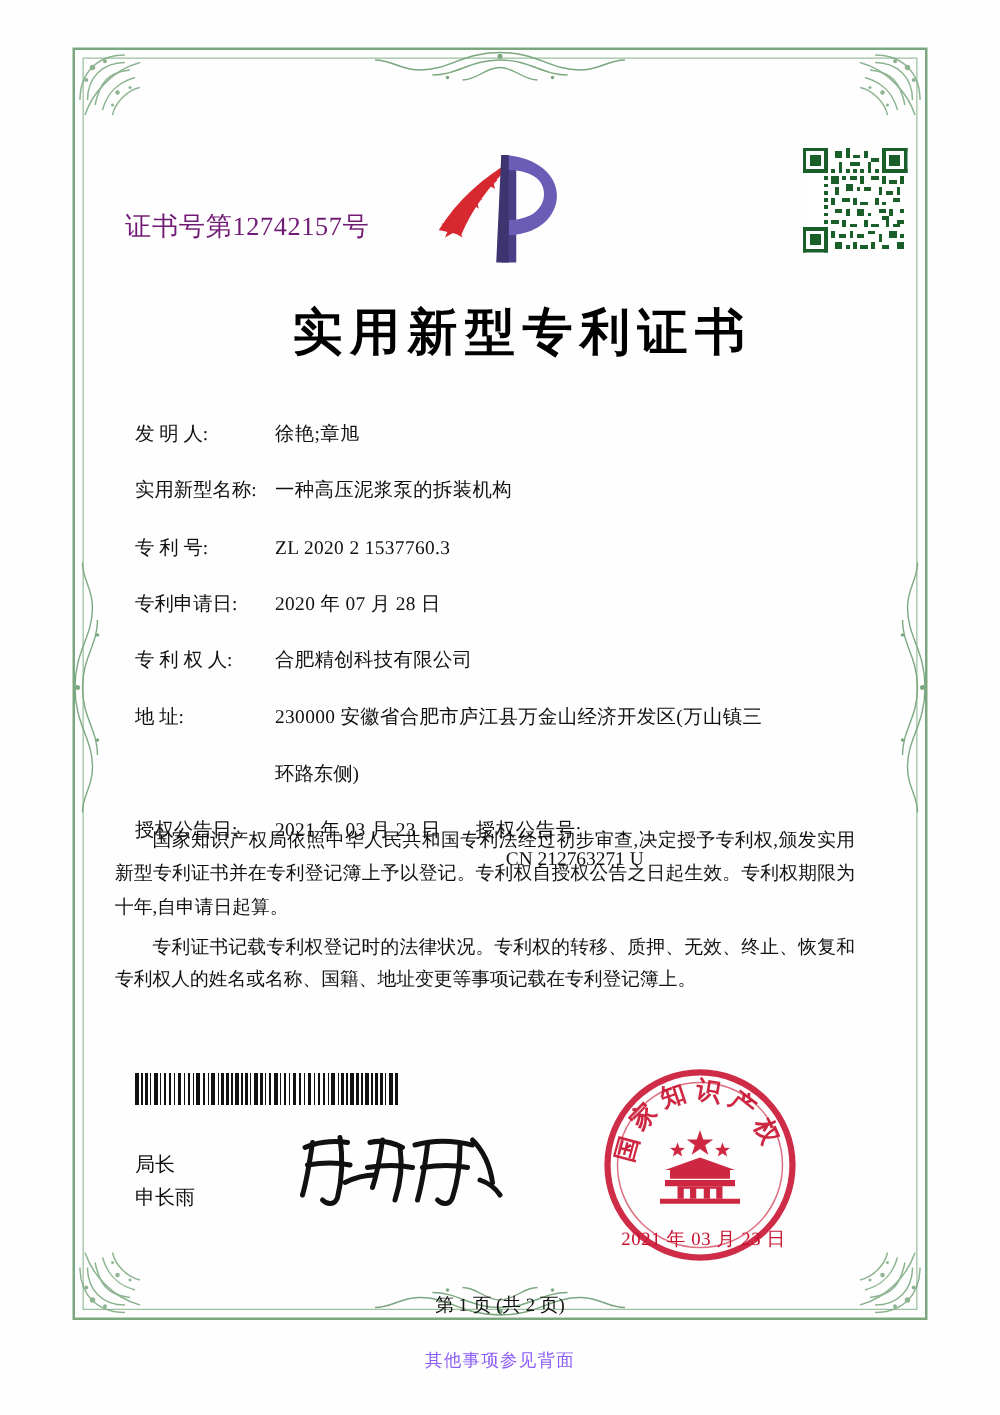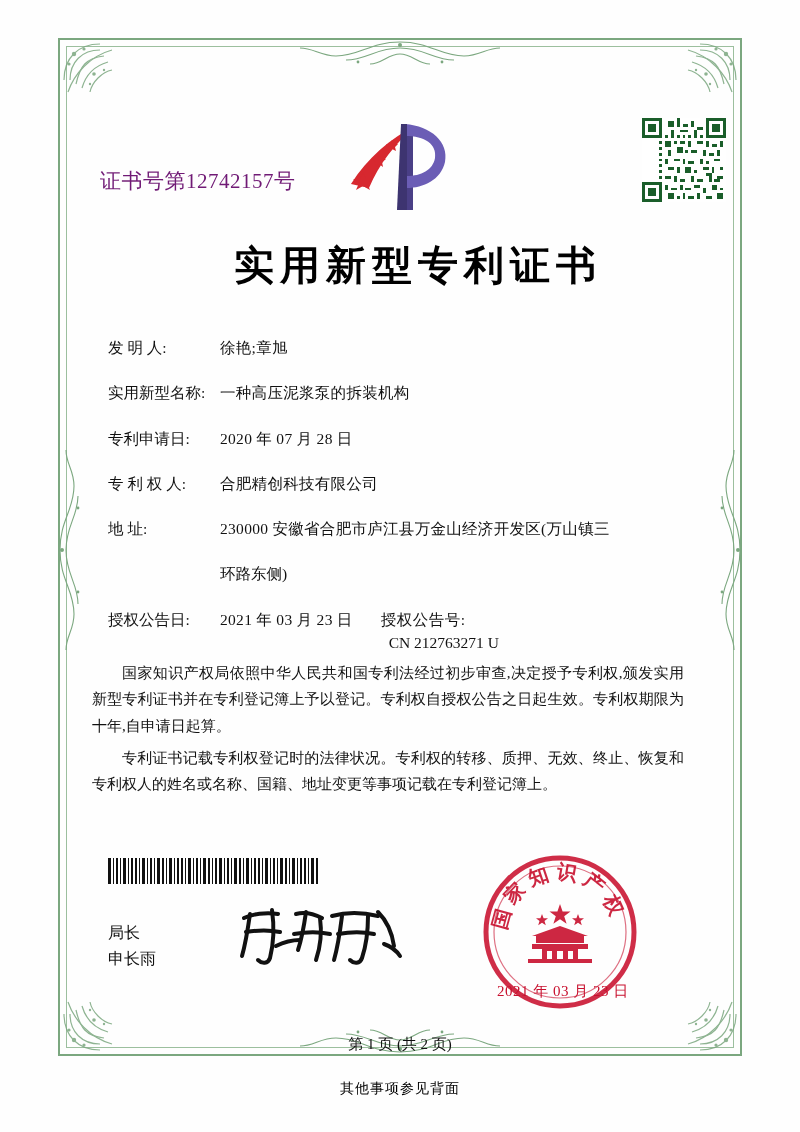--- a/index.html
+++ b/index.html
@@ -139,21 +139,21 @@
     letter-spacing: 0.3px;
   }
 
   .row.pub {
     margin-bottom: 6px;
   }
   .pub-left { display:flex; }
   .pub-left .label { width: 112px; flex: 0 0 112px; }
   .pub-right { display:flex; margin-left: 28px; flex-direction: column; }
   .pub-right .label2 { white-space: nowrap; letter-spacing: 0.5px; }
-  .pub-right .value2 { margin-left: 8px; }
+  .pub-right .value2 { margin-left: 24px; }
 
   .addr-second {
     margin-left: 112px;
   }
 
   
   .paragraphs {
     position: absolute;
     left: 92px;
     top: 660px;
@@ -221,21 +221,21 @@
     font-size: 15px;
     color: #111;
   }
   .footnote {
     position: absolute;
     left: 0;
     top: 1080px;
     width: 800px;
     text-align: center;
     font-size: 14px;
-    color: #000000;
+    color: #8b5cf6;
     letter-spacing: 1px;
   }
 </style>
 </head>
 <body>
 
 <div class="page">
 
   <div class="border-outer"></div>
   <div class="border-inner"></div>
@@ -515,20 +515,24 @@
     <div class="row">
       <div class="label">发 明 人:</div>
       <div class="value">徐艳;章旭</div>
     </div>
 
     <div class="row">
       <div class="label">实用新型名称:</div>
       <div class="value">一种高压泥浆泵的拆装机构</div>
     </div>
 
+    <div class="row">
+      <div class="label">专 利 号:</div>
+      <div class="value">ZL 2020 2 1537760.3</div>
+    </div>
 
     <div class="row">
       <div class="label">专利申请日:</div>
       <div class="value">2020 年 07 月 28 日</div>
     </div>
 
     <div class="row">
       <div class="label">专 利 权 人:</div>
       <div class="value">合肥精创科技有限公司</div>
     </div>

